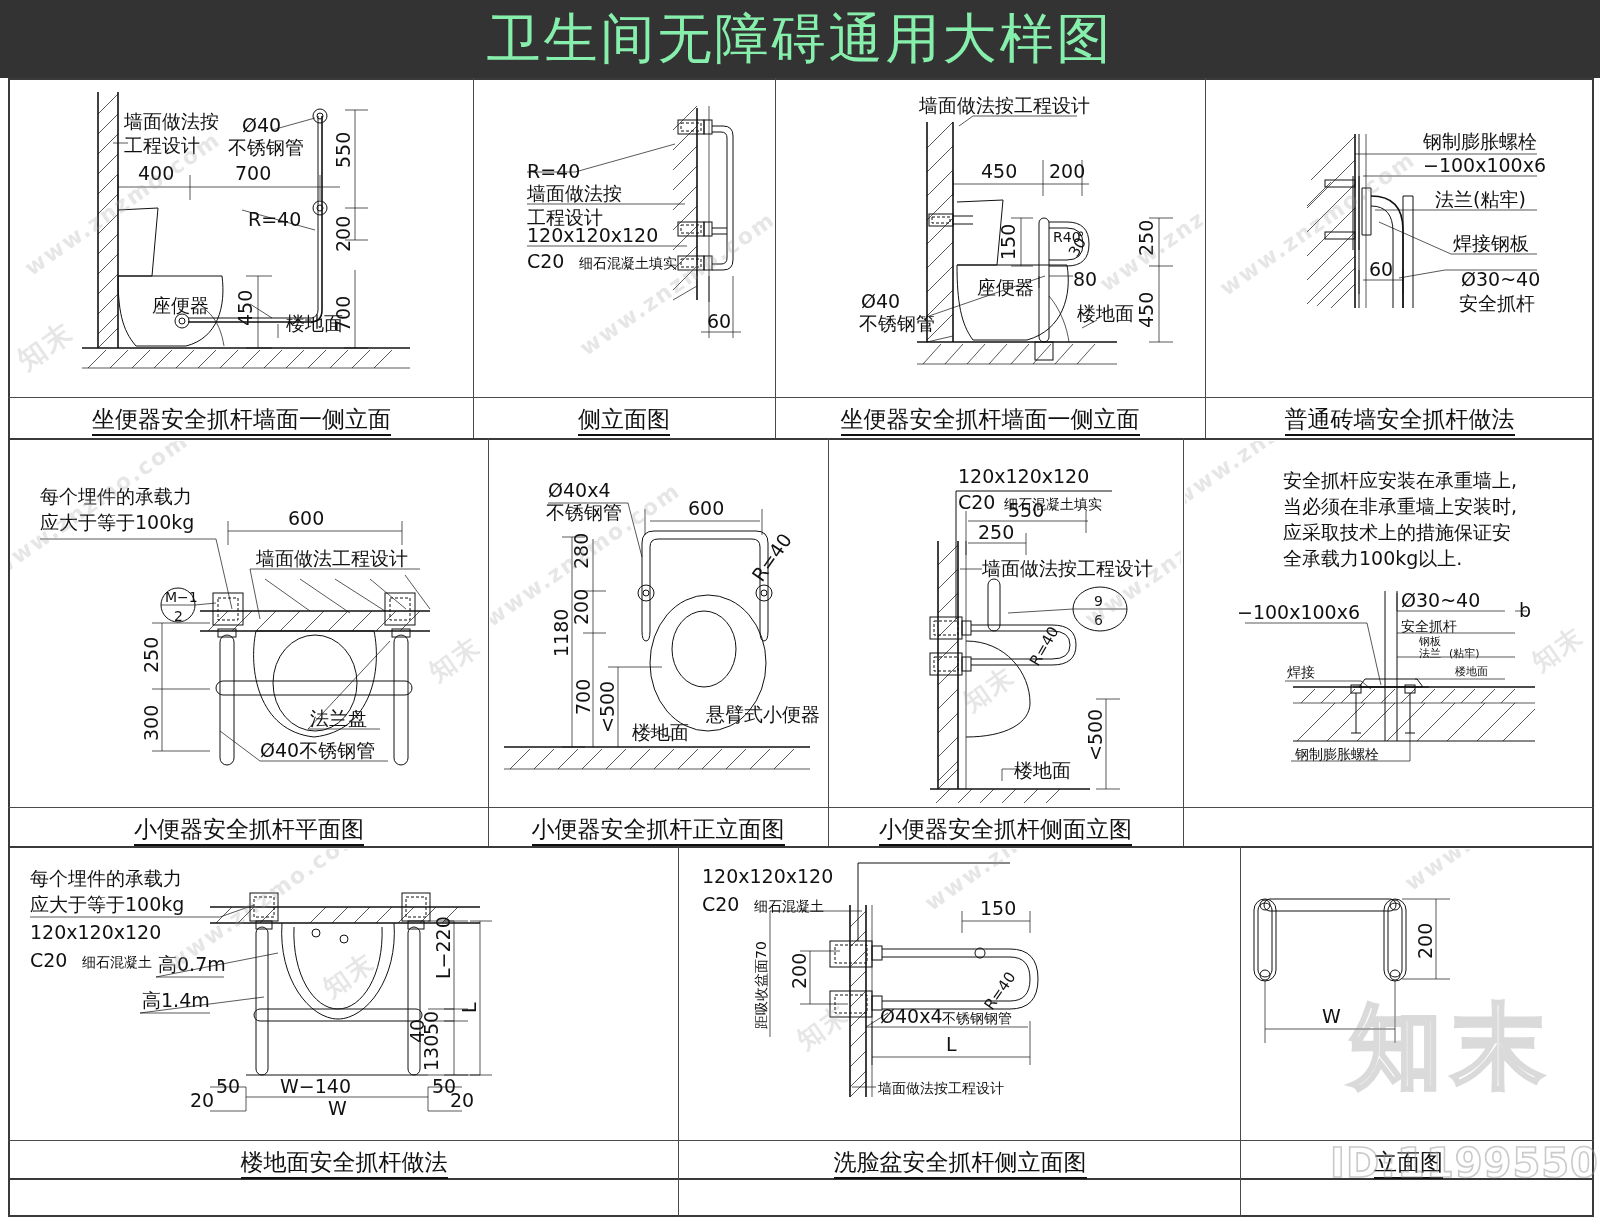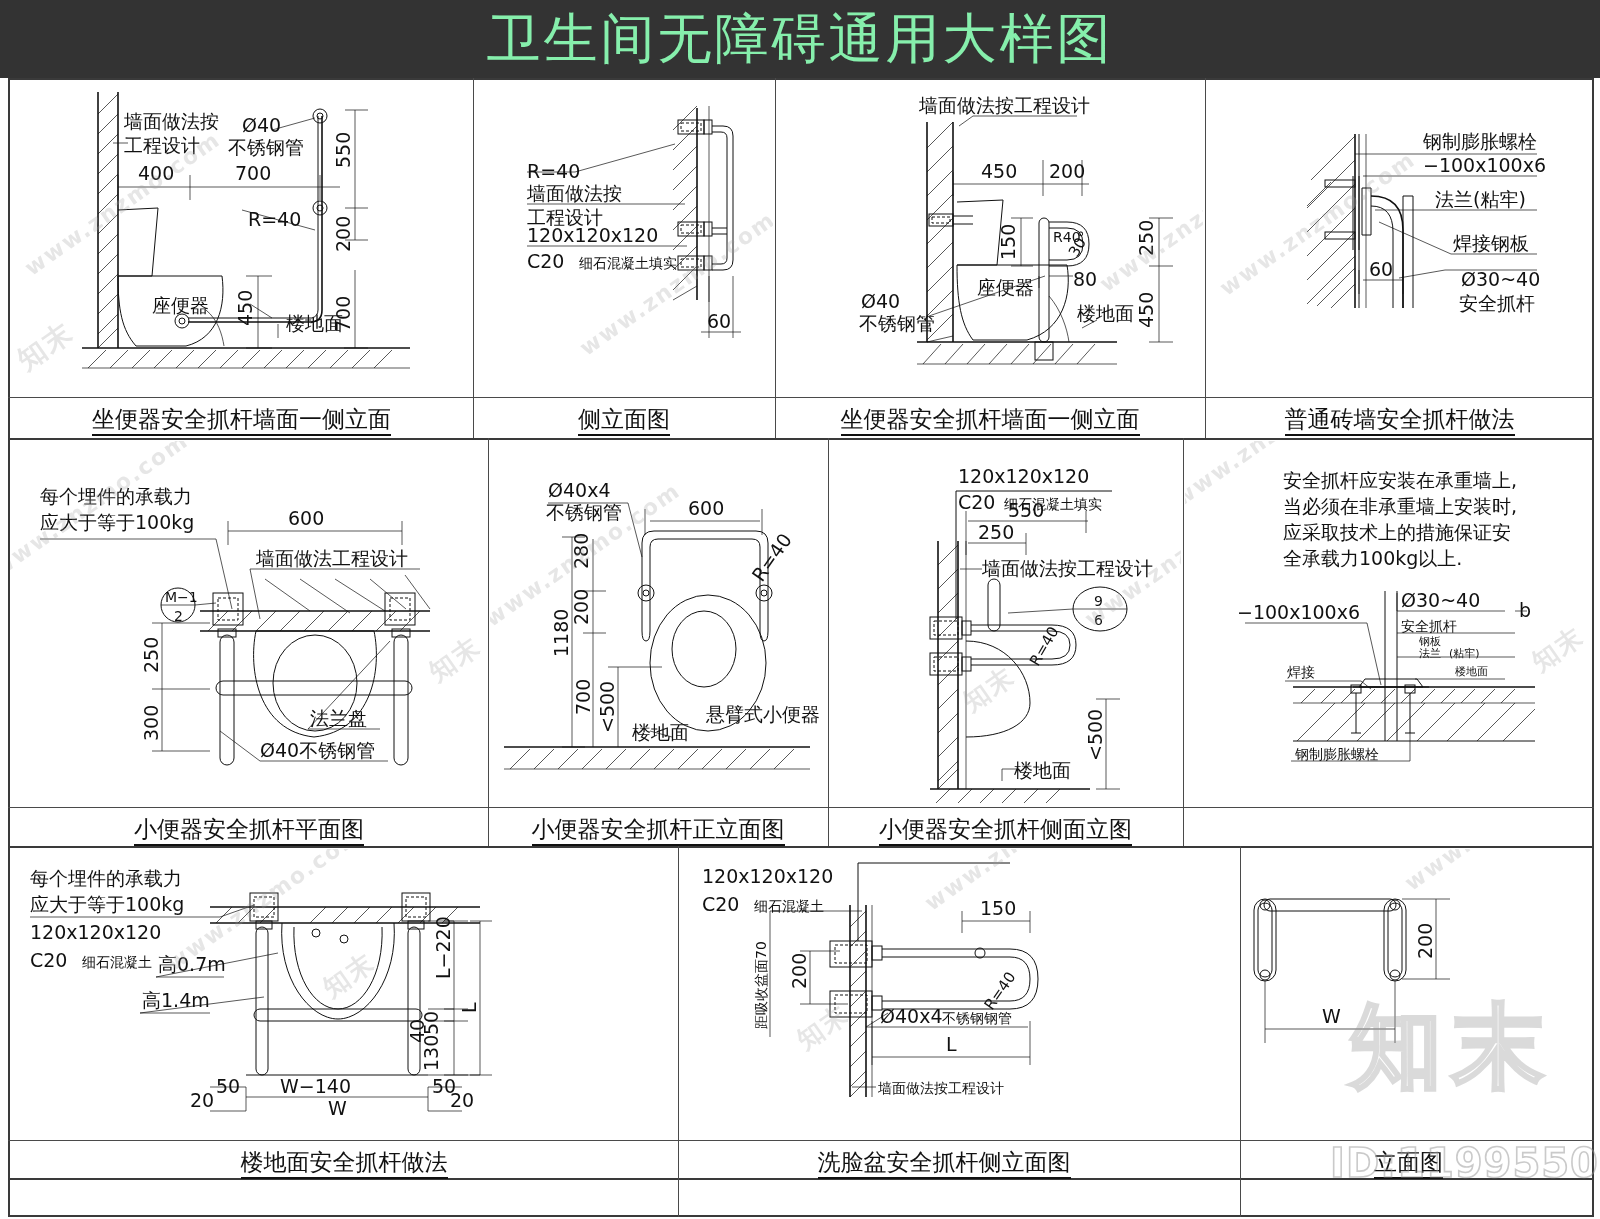--- a/index.html
+++ b/index.html
@@ -899,21 +899,21 @@
       <text class="dim" x="300" y="66">150</text>
       <text class="dimS" x="312" y="162" transform="rotate(-55 312 162)">R=40</text>
       <text class="lbl" x="200" y="174">Ø40x4</text>
       <text class="lblS" x="262" y="174">不锈钢钢管</text>
       <text class="dim" x="266" y="202">L</text>
       <text class="lblS" x="198" y="244">墙面做法按工程设计</text>
     </svg>
     <div class="wm" style="left:240px; top:46px; transform: rotate(-35deg); font-size:22px;">www.znzmo.com</div>
     <div class="wm" style="left:110px; top:180px; transform: rotate(-35deg); font-size:26px;">知末</div>
   </div>
-  <div class="caption" style="left:664px; top:1147px; width:560px;">
+  <div class="caption" style="left:680px; top:1147px; width:560px;">
     <span>洗脸盆安全抓杆侧立面图</span>
   </div>
 
   <div class="cell" style="left:1242px; top:849px; width:350px; height:290px;">
     <svg class="dwg" width="350" height="290" viewBox="0 0 350 290">
 
       <rect class="ln" x="12" y="50" width="22" height="82" rx="11"></rect>
       <rect class="ln" x="16" y="54" width="14" height="74" rx="7"></rect>
       <rect class="ln" x="142" y="50" width="22" height="82" rx="11"></rect>
       <rect class="ln" x="146" y="54" width="14" height="74" rx="7"></rect>

